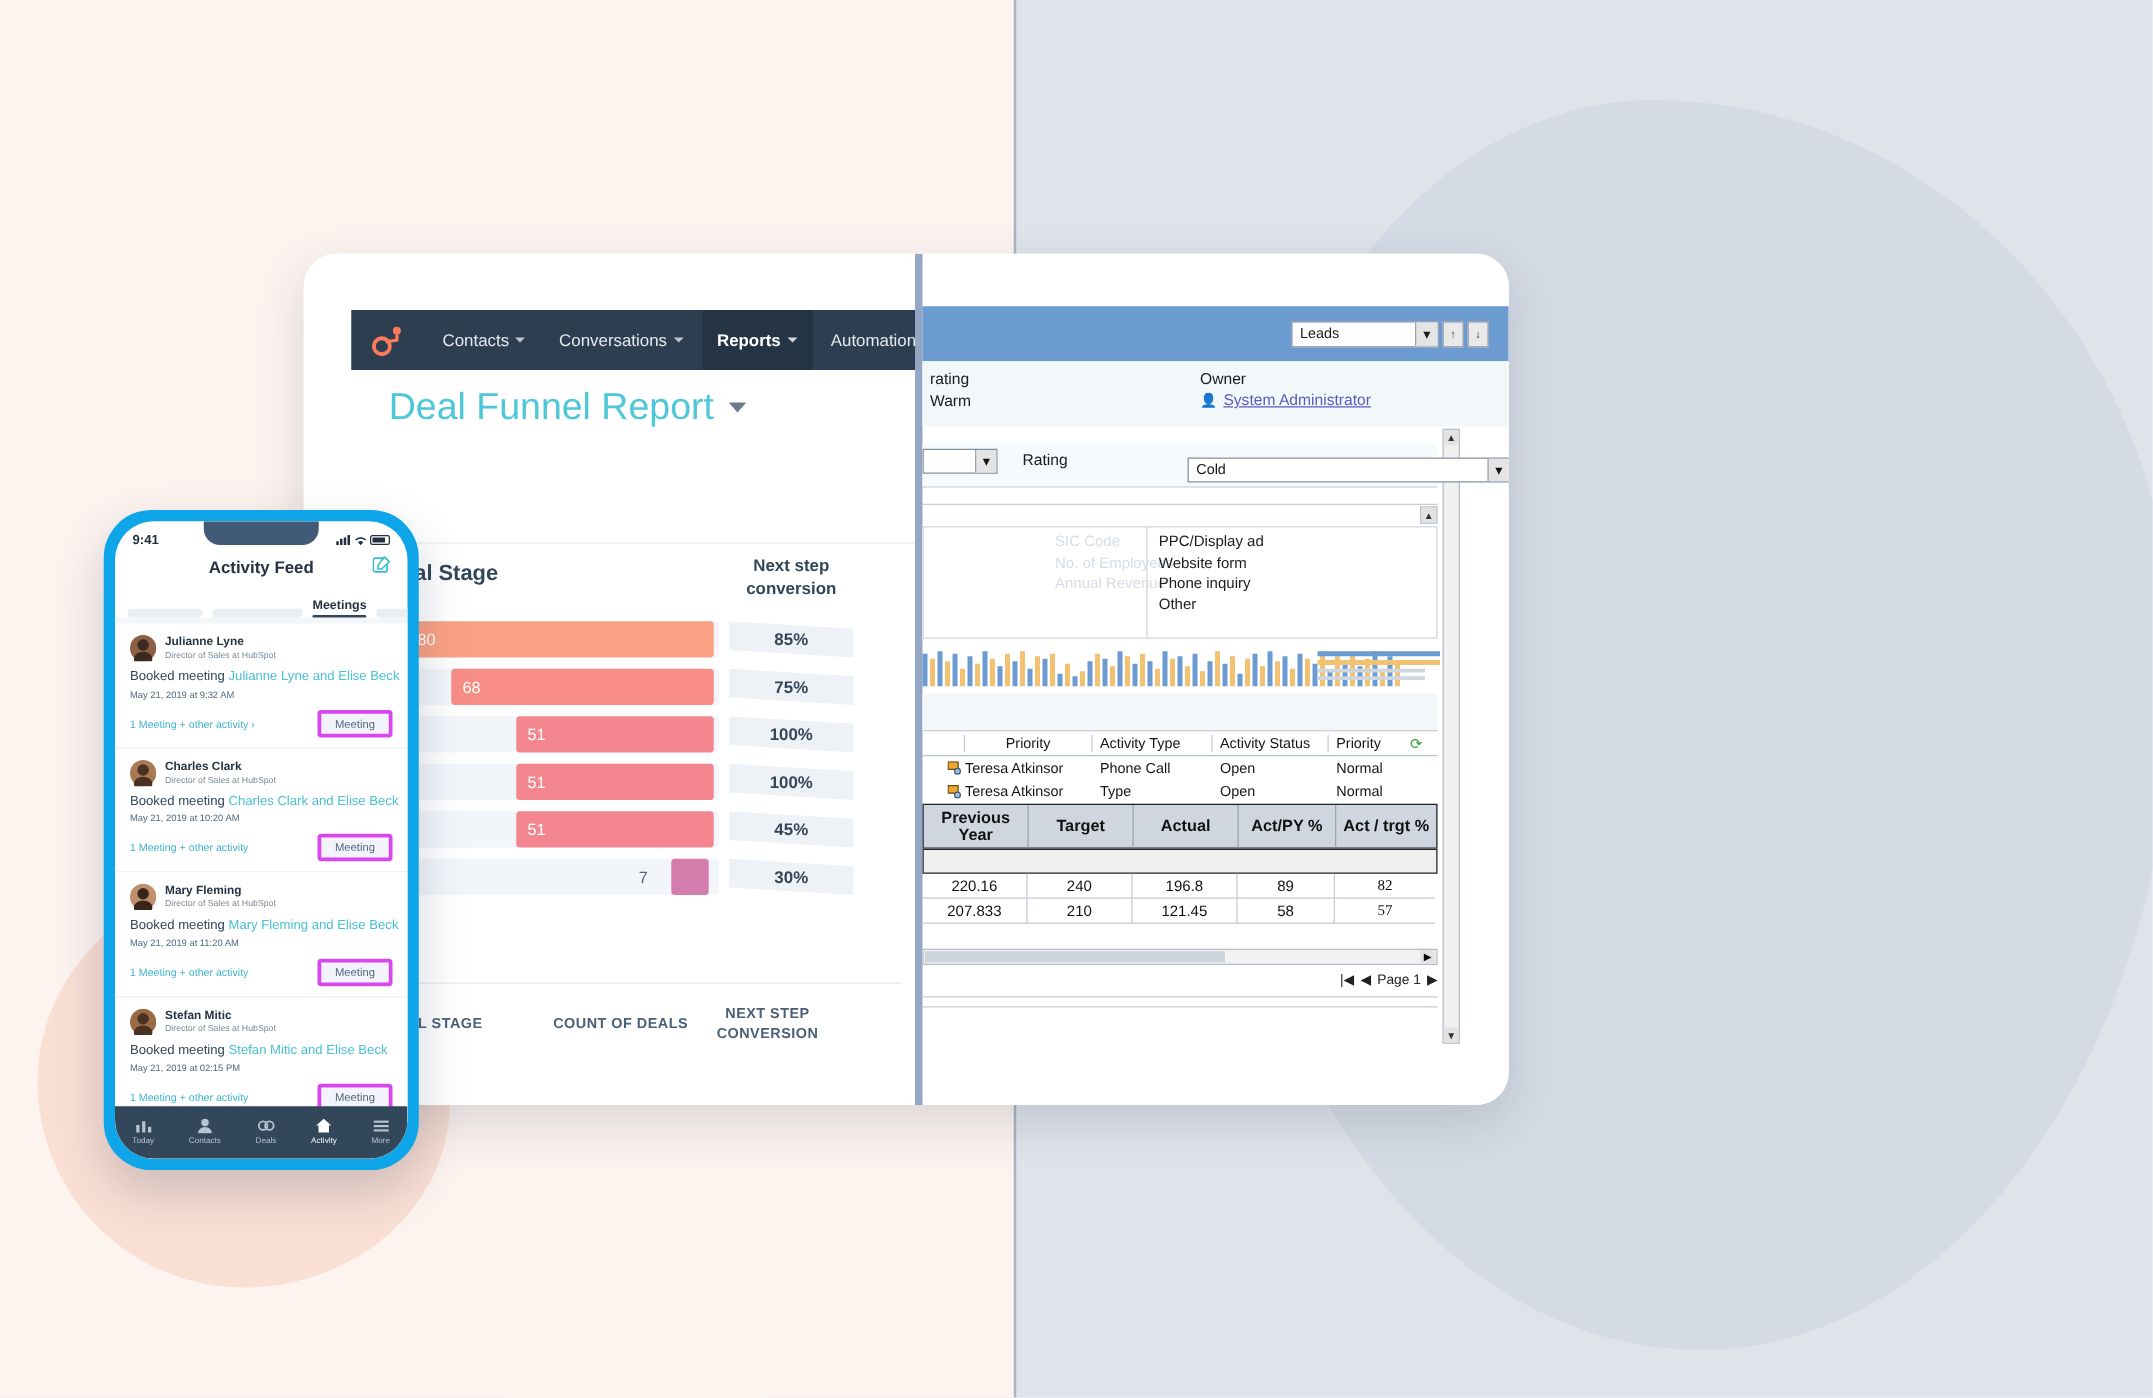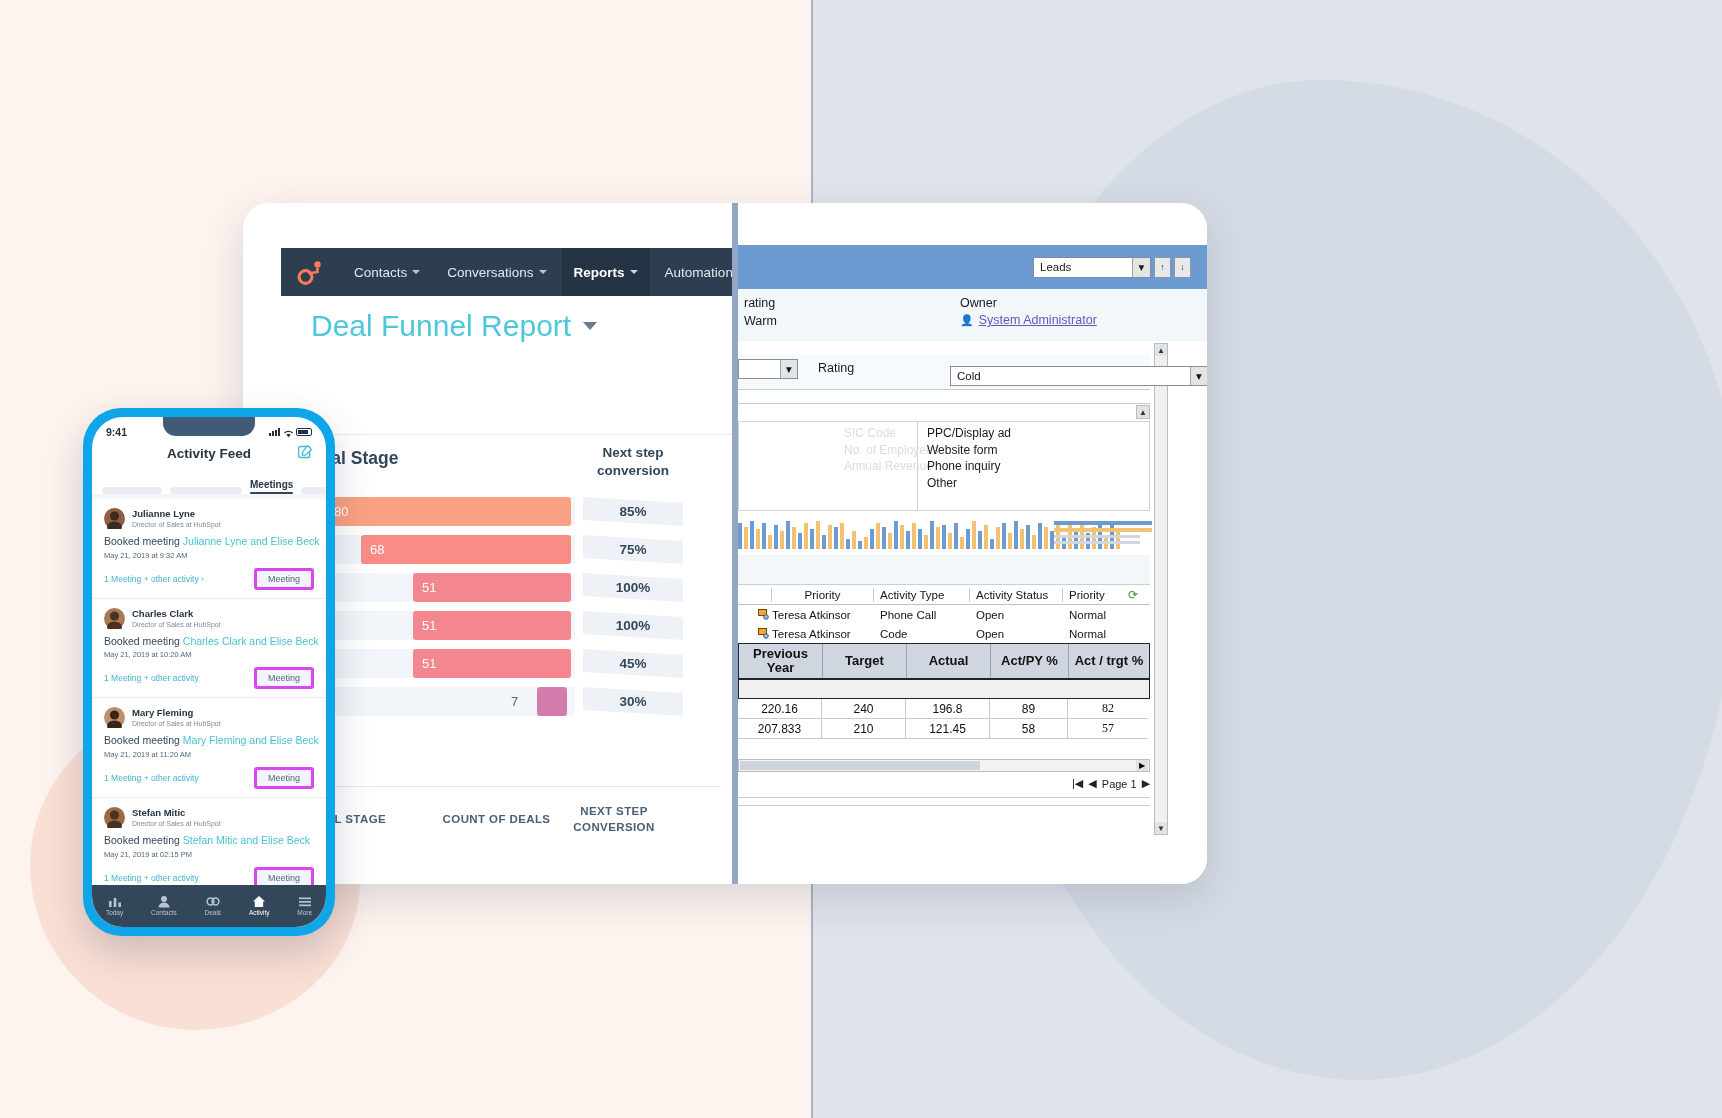--- a/index.html
+++ b/index.html
@@ -437,21 +437,21 @@
             <div class="c" style="width:78px;padding-left:6px;">Normal</div>
           </div>
           <div class="lg-tr">
             <div class="c" style="width:34px;justify-content:flex-end;padding-right:3px;">
               <svg width="11" height="11" viewBox="0 0 11 11">
                 <rect x="0.5" y="0.5" width="8" height="6" fill="#f0a830" stroke="#6b4a10"></rect>
                 <circle cx="8" cy="8" r="2.3" fill="#9fc0e0" stroke="#3a5a7a"></circle>
               </svg>
             </div>
             <div class="c" style="width:102px;">Teresa Atkinsor</div>
-            <div class="c" style="width:96px;padding-left:6px;">Code</div>
+            <div class="c" style="width:96px;padding-left:6px;">Type</div>
             <div class="c" style="width:93px;padding-left:6px;">Open</div>
             <div class="c" style="width:78px;padding-left:6px;">Normal</div>
           </div>
         </div>
     </div>
 
     <div class="metric-head" style="left:6px;top:440px;width:412px;height:36px;">
       <div style="width:84px;">Previous Year</div>
       <div style="width:84px;">Target</div>
       <div style="width:84px;">Actual</div>

